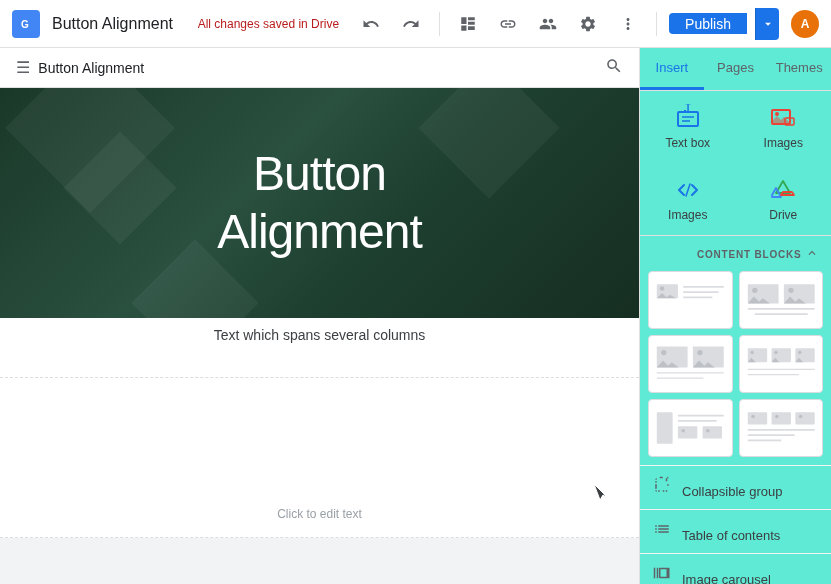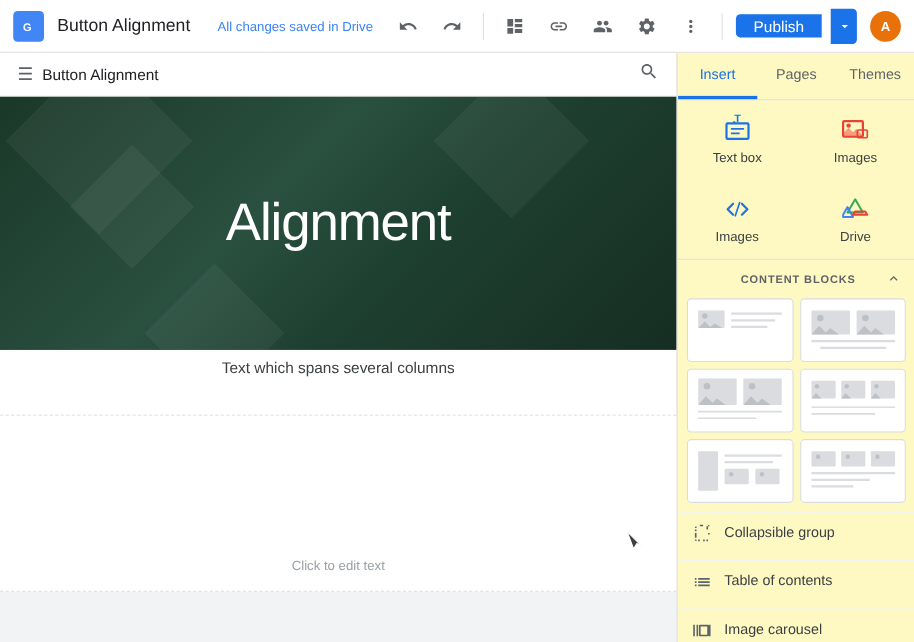--- a/index.html
+++ b/index.html
@@ -13,21 +13,21 @@
     }
     .toolbar-logo {
       width: 28px; height: 28px; background: #4285f4; border-radius: 4px;
       display: flex; align-items: center; justify-content: center; color: #fff;
       font-size: 14px; font-weight: bold; flex-shrink: 0;
     }
     .toolbar-title {
       font-size: 16px; color: #202124; font-weight: 500; margin-left: 4px;
     }
     .toolbar-saved {
-      font-size: 12px; color: #3b82f6; margin-left: auto; margin-right: 8px; text-align: right;
+      font-size: 12px; color: #b91c1c; margin-left: auto; margin-right: 8px; text-align: right;
     }
     .toolbar-icon-btn {
       width: 32px; height: 32px; border: none; background: transparent;
       cursor: pointer; border-radius: 50%; display: flex; align-items: center;
       justify-content: center; color: #5f6368;
     }
     .toolbar-divider { width: 1px; height: 24px; background: #e0e0e0; margin: 0 4px; }
     .publish-btn {
       background: #1a73e8; color: #fff; border: none; border-radius: 4px 0 0 4px;
       padding: 0 16px; height: 21px; font-size: 14px; cursor: pointer; font-weight: 500;
@@ -98,21 +98,21 @@
       background: #fff; min-height: 160px; border-bottom: 1px dashed #dadce0;
       position: relative;
     }
     .click-to-edit {
       position: absolute; bottom: 16px; left: 50%; transform: translateX(-50%);
       font-size: 12px; color: #9aa0a6;
     }
 
     
     .right-panel {
-      width: 216px; background: #fef9c3; border-left: 1px solid #e0e0e0;
+      width: 192px; background: #5eead4; border-left: 1px solid #e0e0e0;
       display: flex; flex-direction: column; flex-shrink: 0; overflow-y: auto;
     }
 
     
     .panel-tabs {
       display: flex; border-bottom: 1px solid #e0e0e0; flex-shrink: 0;
     }
     .panel-tab {
       flex: 1; text-align: center; padding: 12px 4px; font-size: 13px;
       color: #5f6368; cursor: pointer; border-bottom: 3px solid transparent;
@@ -148,21 +148,21 @@
     }
     .block-thumb {
       border: 1px solid #dadce0; border-radius: 4px; padding: 6px;
       cursor: pointer; background: #fff; min-height: 58px;
       display: flex; align-items: center; justify-content: center;
     }
     .block-thumb svg { width: 100%; height: 44px; }
 
     
     .collapsible-item {
-      display: flex; align-items: flex-start; gap: 10px; padding: 10px 12px;
+      display: flex; align-items: flex-end; gap: 10px; padding: 10px 12px;
       cursor: pointer; border-top: 1px solid #f1f3f4;
     }
     .collapsible-icon { font-size: 18px; color: #5f6368; width: 20px; text-align: center; }
     .collapsible-label { font-size: 13px; color: #3c4043; }
   </style>
 </head>
 <body>
 
 <div class="toolbar">
   <div class="toolbar-logo">
@@ -233,20 +233,21 @@
       </span>
     </div>
 
     <div class="hero">
       <div class="hero-bg"></div>
       <div class="hero-diamond hero-diamond-1"></div>
       <div class="hero-diamond hero-diamond-2"></div>
       <div class="hero-diamond hero-diamond-3"></div>
       <div class="hero-diamond hero-diamond-4"></div>
       <div class="hero-title">
+        <div>Button</div>
         <div>Alignment</div>
       </div>
     </div>
 
     <div class="content-section">
       <span class="content-section-text">Text which spans several columns</span>
     </div>
 
     <div class="empty-section" style="position: relative; padding-left: 16px;">
       <span class="click-to-edit">Click to edit text</span>

